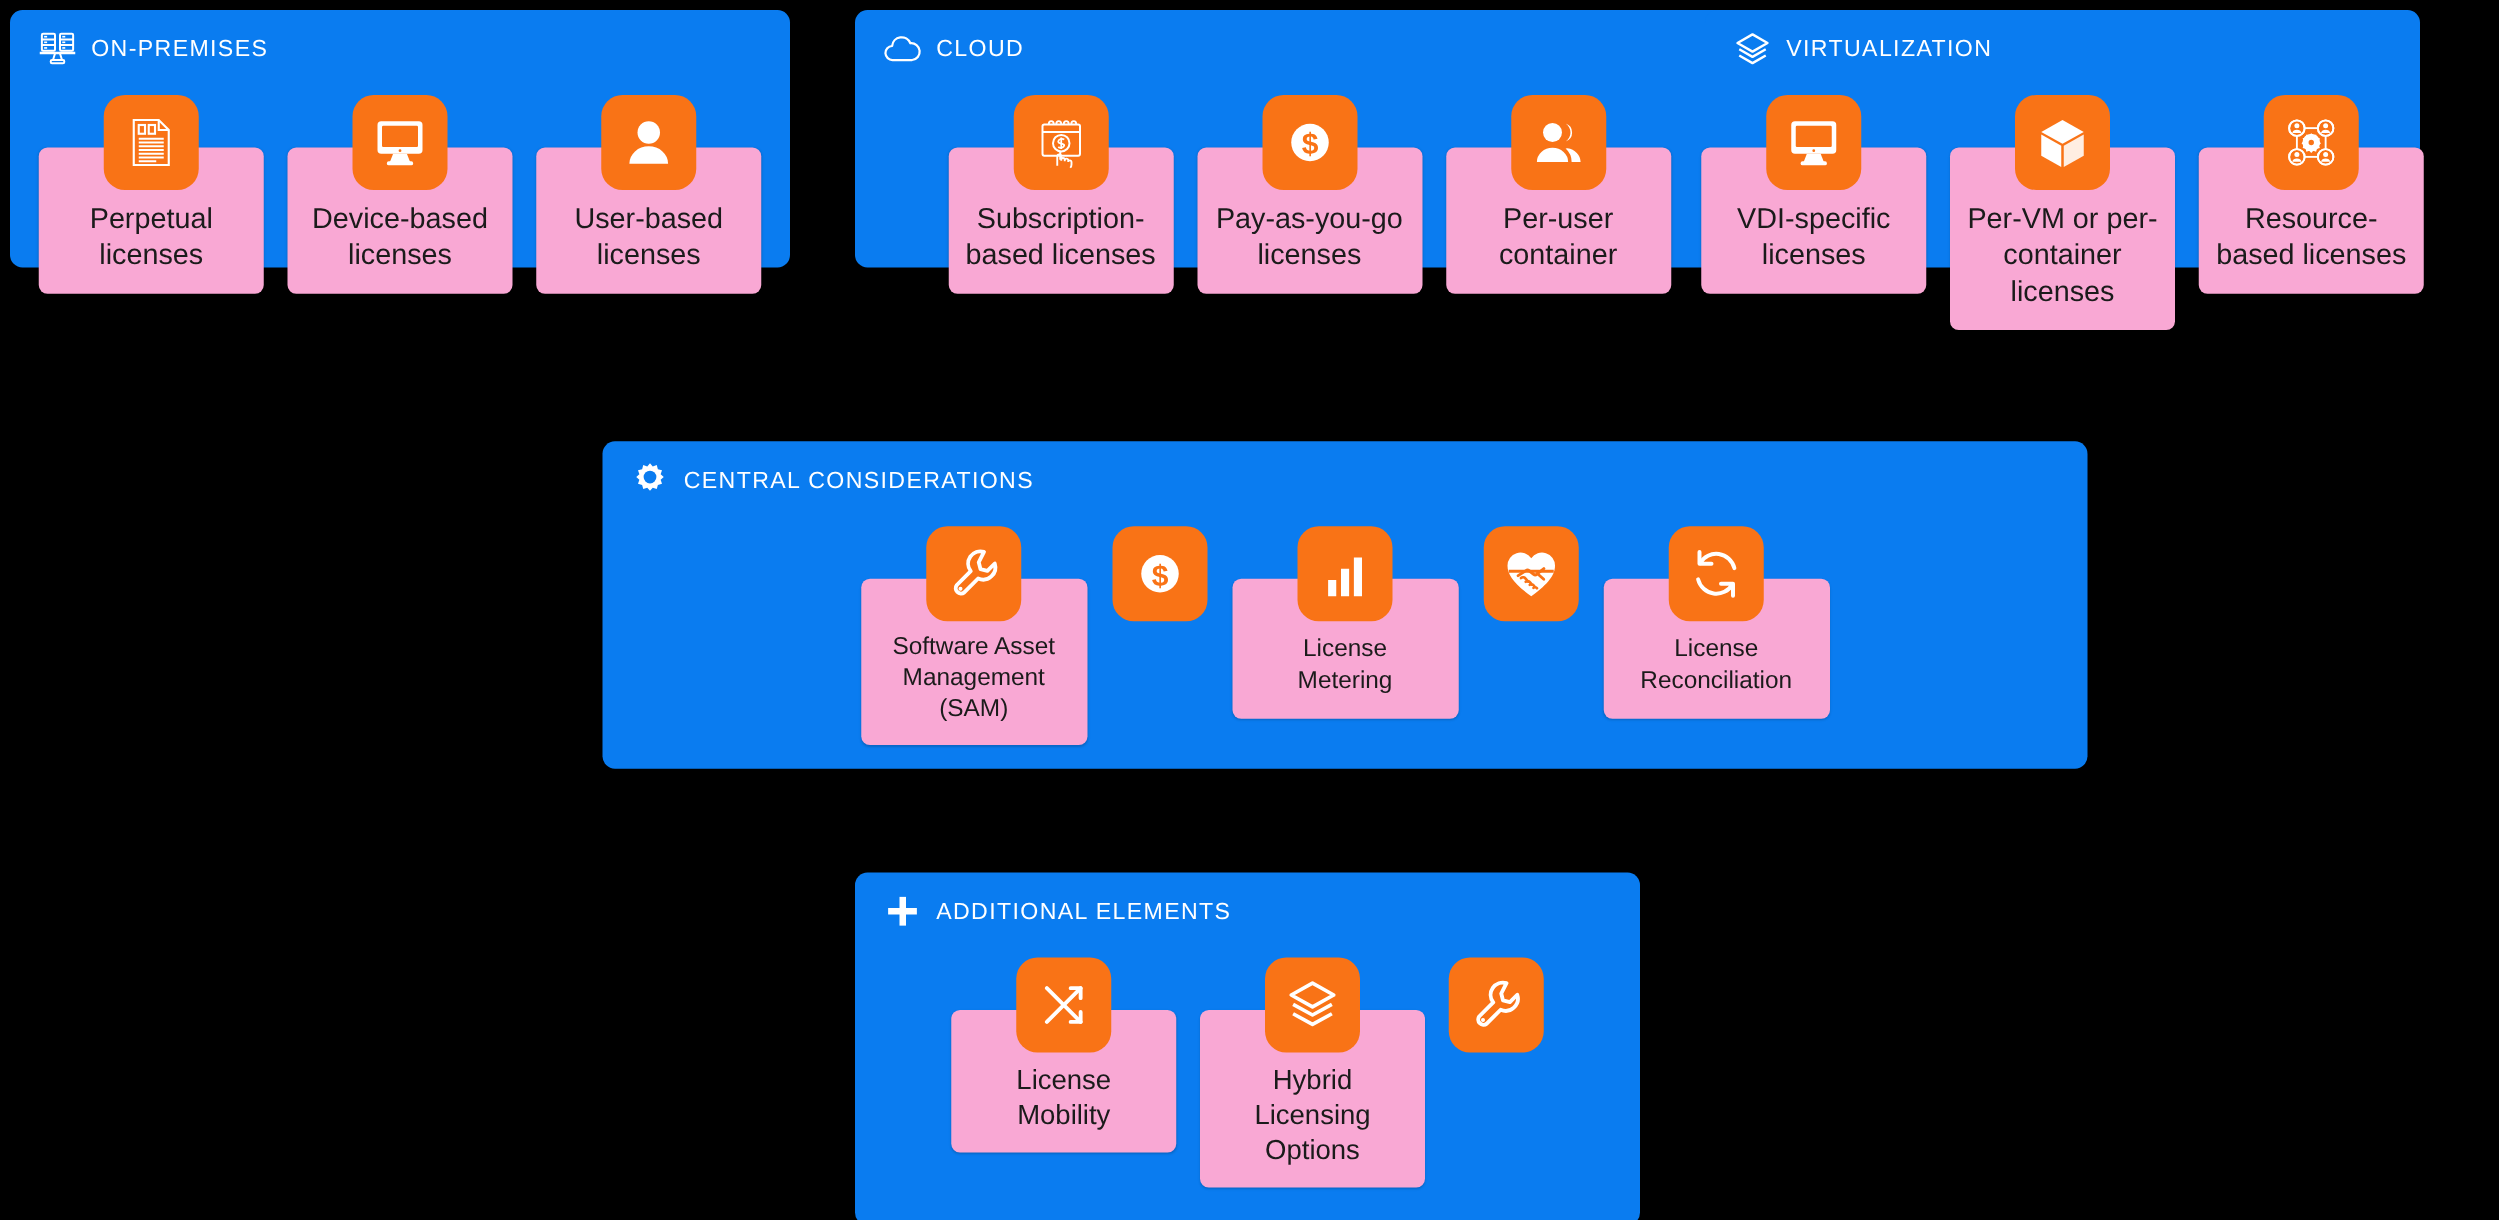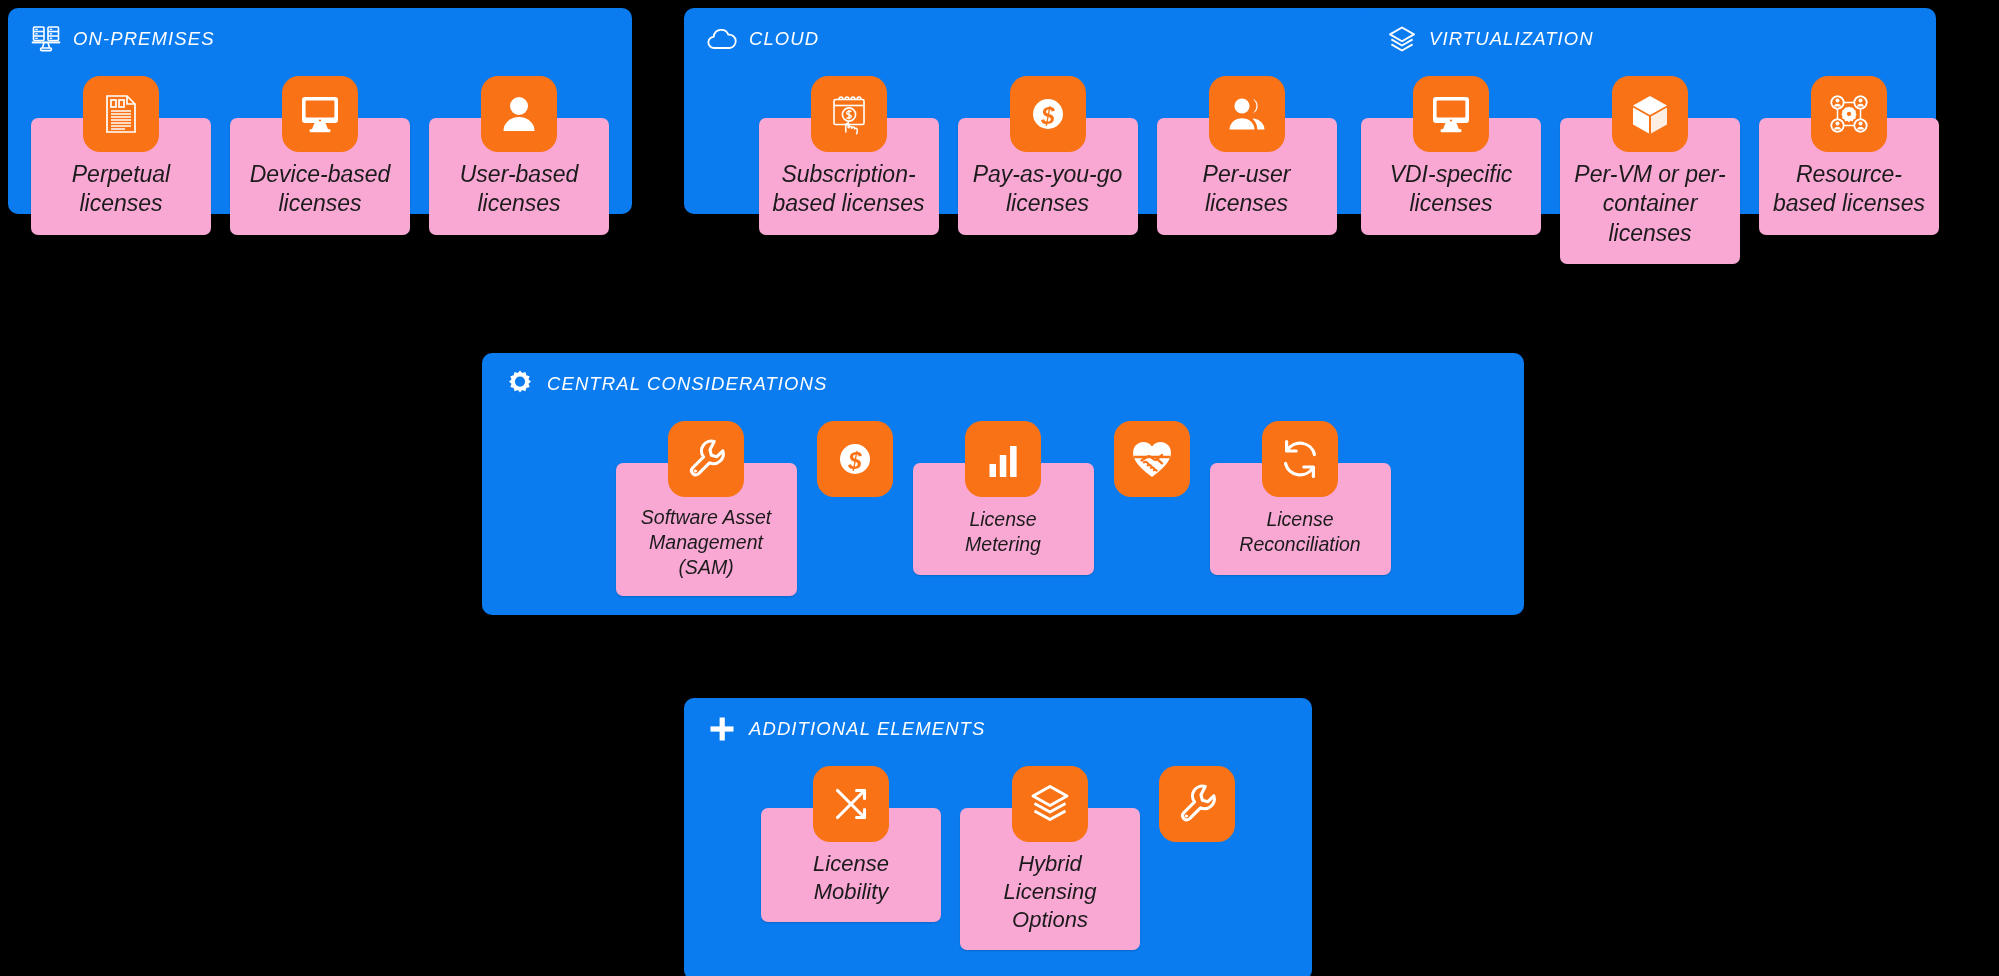--- a/index.html
+++ b/index.html
@@ -6,21 +6,20 @@
   body{
     width:1999px;height:976px;position:relative;overflow:hidden;
     font-family:"Liberation Sans", sans-serif;
     -webkit-font-smoothing:antialiased;
   }
   .panel{
     position:absolute;
     background:#0a7cf0;
     border-radius:10px;
     box-sizing:border-box;
-    font-style:italic;
   }
   .panel-header{
     display:flex;align-items:center;gap:11px;
     padding:16px 0 0 22px;
     height:46px;box-sizing:border-box;
   }
   .panel-title{
     color:#ffffff;
     font-size:18.5px;
     letter-spacing:1.1px;
@@ -65,21 +64,21 @@
     color:#1b1b1b;
     text-align:center;
     line-height:1.28;
     white-space:pre-line;
   }
 
   
   #panel-onprem{left:8px;  top:8px;  width:624px; height:206px;}
   #panel-cloud {left:684px;top:8px;  width:727px; height:206px;}
   #panel-virt  {left:1364px;top:8px; width:572px; height:206px;}
-  #panel-central{left:482px;top:353px;width:1042px;height:262px;}
+  #panel-central{left:482px;top:353px;width:1188px;height:262px;}
   #panel-extra {left:684px;top:698px;width:628px;height:282px;}
 
   
   .row1 .cards{top:68px;gap:19px;}
   .row1 .card{width:180px;min-height:106px;}
   .row1 .card-label{font-size:23px;}
 
   
   #panel-central .cards{top:68px;gap:20px;}
   #panel-central .card{width:181px;min-height:112px;}
@@ -221,21 +220,21 @@
       <div class="tile">
         <svg width="46" height="46" viewBox="0 0 46 46" fill="#ffffff">
           <circle cx="18" cy="15" r="7.6"></circle>
           <path d="M5.5 38.5 a12.5 11.3 0 0 1 25 0 Z"></path>
           <path d="M28.5 7.8 a7.6 7.6 0 0 1 0 14.4 a8.6 8.6 0 0 0 0 -14.4 Z"></path>
           <path d="M30 27.6 a12.5 11.3 0 0 1 10.5 10.9 h-7.2 a14.4 14.4 0 0 0 -4.8 -10.7 Z"></path>
         </svg>
       </div>
       <div class="card">
         <span class="card-label">Per-user
-licenses</span>
+container</span>
       </div>
     </div>
 
   </div>
 </div>
 
 <div class="panel row1" id="panel-virt">
   <div class="panel-header">
     <span class="hdr-icon">
       <svg viewBox="0 0 32 32" fill="none" stroke="#ffffff" stroke-width="1.9" stroke-linejoin="round">

